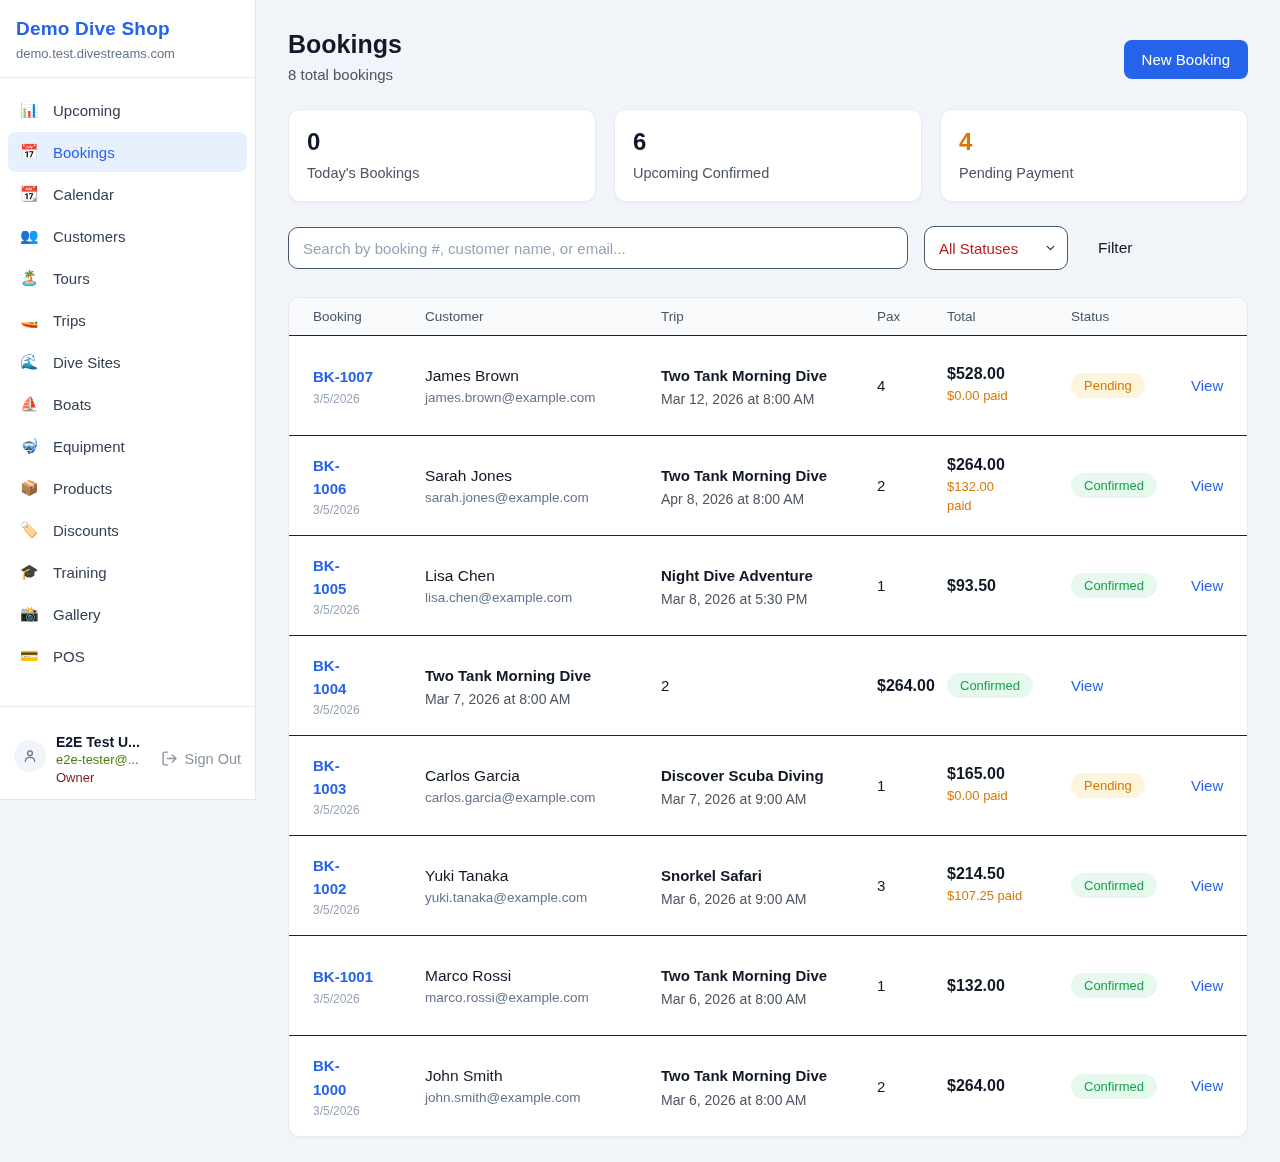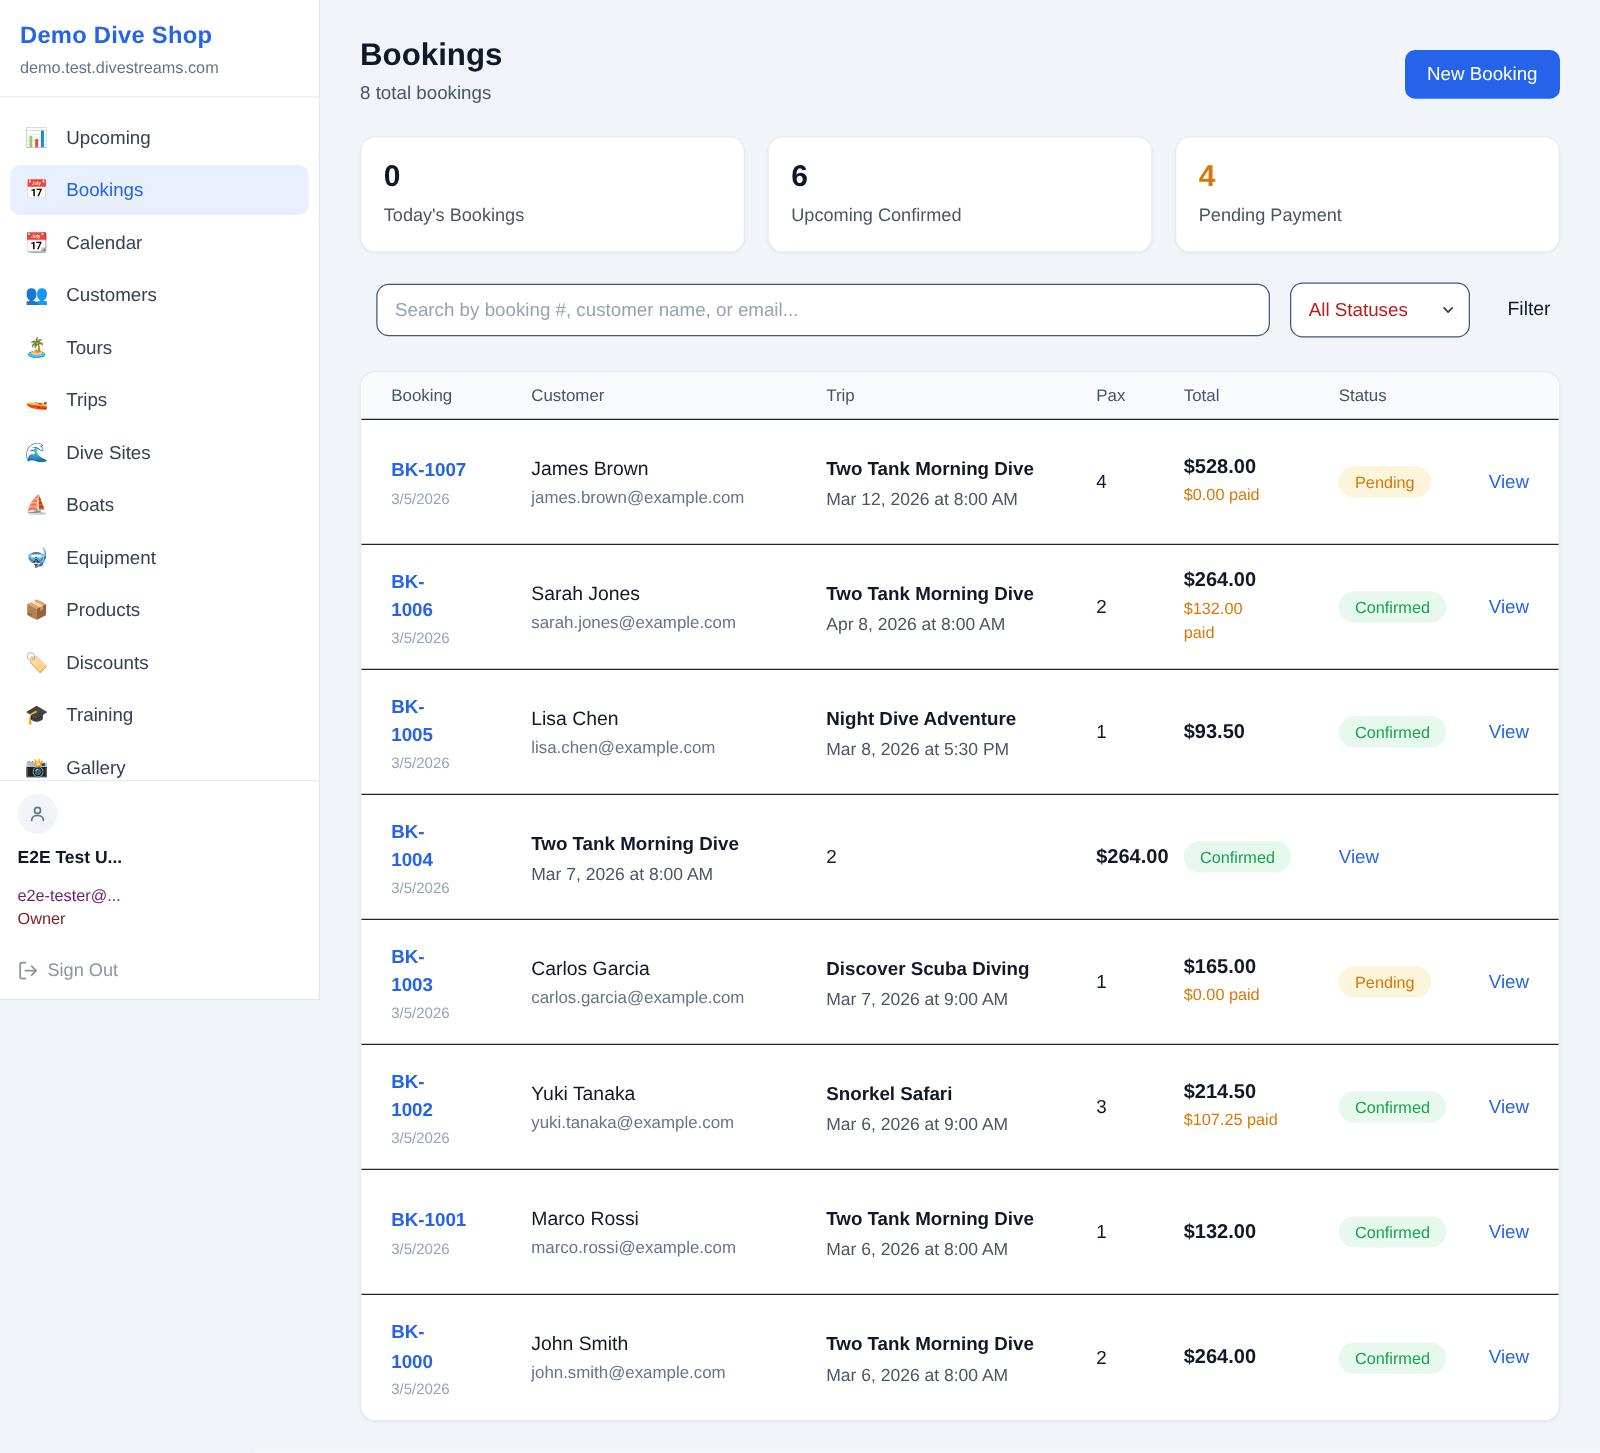--- a/index.html
+++ b/index.html
@@ -27,32 +27,32 @@
   .nav-item {
     display:flex; align-items:center; gap:13px;
     height:40px; margin:2px 0; padding:0 12px;
     border-radius:8px; cursor:pointer;
     color:#334155; font-size:15px;
   }
   .nav-item .nv-icon { width:20px; font-size:15px; text-align:center; }
   .nav-item.active { background:#e8f0fe; color:#2563eb; }
   .sb-foot {
     border-top:1px solid #e9edf3;
-    padding:4px 14px 14px 14px;
-    display:flex; align-items:flex-start; gap:10px;flex-direction:column;
+    padding:27px 14px 14px 14px;
+    display:flex; align-items:flex-start; gap:10px;
   }
   .avatar {
     width:32px; height:32px; border-radius:50%;
     background:#f1f5f9; color:#64748b;
     display:flex; align-items:center; justify-content:center;
     flex:0 0 auto; margin-top:6px;
   }
   .u-block { min-width:0; flex:1 1 auto; }
   .u-name { font-size:14px; font-weight:700; color:#0f172a; white-space:nowrap; }
-  .u-email { font-size:13px; color:#701a75; margin-top:16px; white-space:nowrap; }
+  .u-email { font-size:13px; color:#4d7c0f; margin-top:2px; white-space:nowrap; }
   .u-role { font-size:13px; color:#7f1d1d; margin-top:3px; }
   .signout {
     display:flex; align-items:center; gap:7px;
     color:#8b93a1; font-size:14.5px; cursor:pointer;
     flex:0 0 auto; margin-top:16px;
   }
   
   .main { position:absolute; left:256px; top:0; width:1024px; height:1162px; padding:30px 32px; }
   .page-head { display:flex; justify-content:space-between; align-items:flex-start; }
   .page-title { font-size:25px; font-weight:700; color:#111827; }
@@ -66,21 +66,21 @@
   .stats { display:flex; gap:18px; margin-top:26px; }
   .stat-card {
     flex:1 1 0; background:#fff; border:1px solid #e7ebf1; border-radius:12px;
     padding:18px 18px 20px 18px; box-shadow:0 1px 2px rgba(15,23,42,.04);
   }
   .stat-value { font-size:24px; font-weight:700; color:#0f172a; }
   .stat-value.accent { color:#d97706; }
   .stat-label { font-size:14.5px; color:#4b5563; margin-top:9px; }
   
   .toolbar { display:flex; align-items:center; gap:16px; margin-top:24px; }
-  .search-box { position:relative; width:715px;margin-left:13px; }
+  .search-box { position:relative; width:620px; }
   .search-input {
     width:100%; height:42px; border:1px solid #49566b; border-radius:10px;
     background:#fff; font-family:inherit; font-size:15px; color:#0f172a;
     padding:0 14px; outline:none;
   }
   .search-input::placeholder { color:#94a3b8; }
   .select-wrap { position:relative; }
   .status-select {
     height:44px; min-width:144px; border:1px solid #49566b; border-radius:10px;
     background:#fff; font-family:inherit; font-size:15px; color:#b91c1c;

